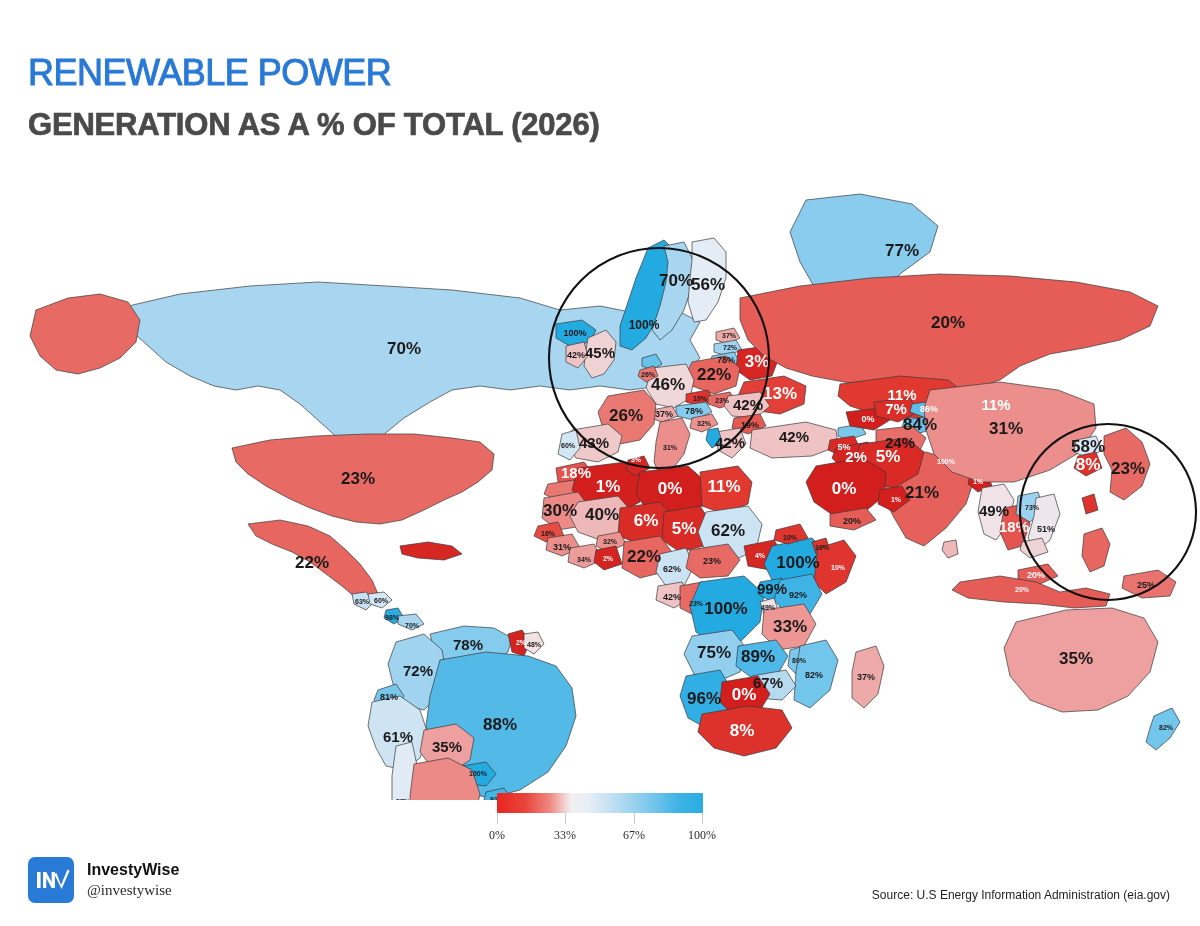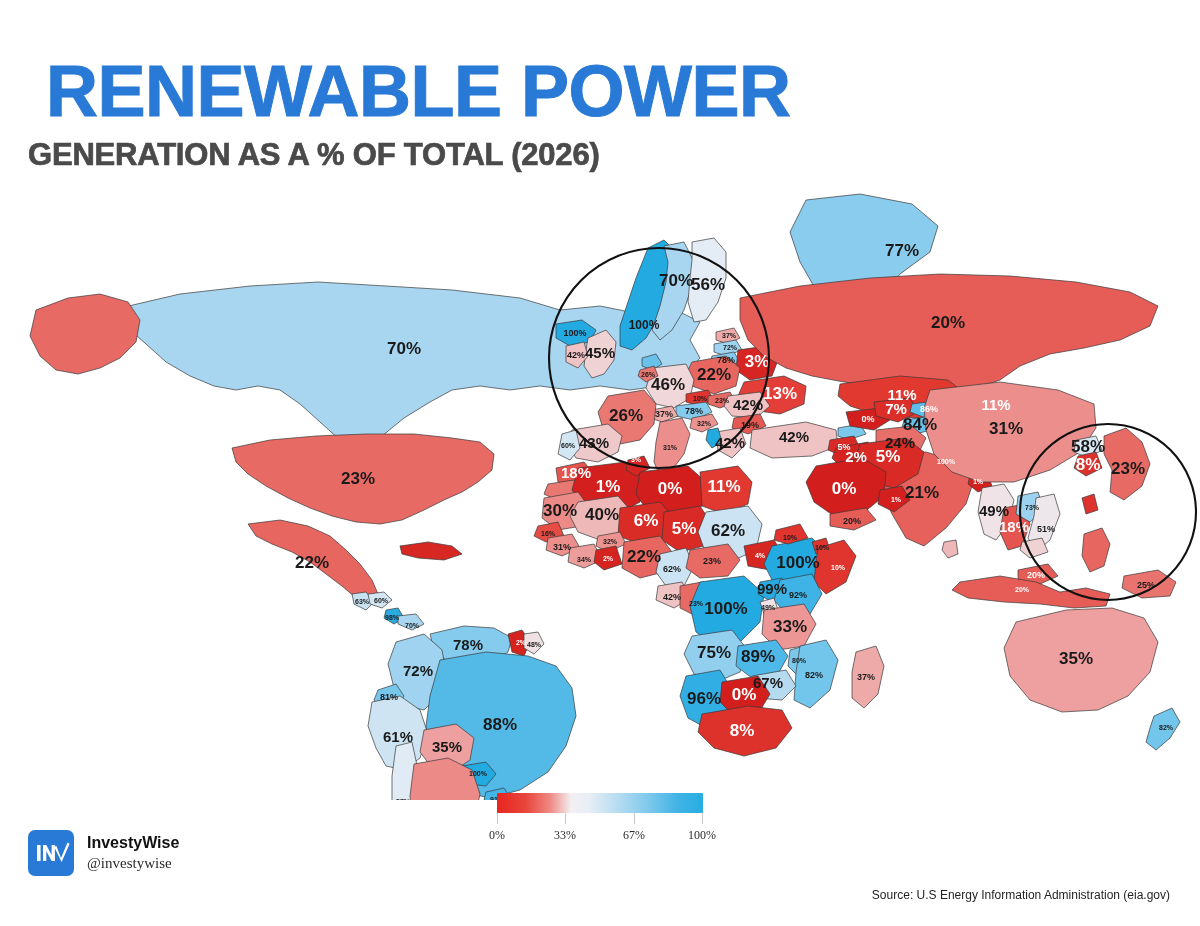--- a/index.html
+++ b/index.html
@@ -6,21 +6,21 @@
   body{
     width:1200px;height:926px;position:relative;overflow:hidden;
     font-family:"Liberation Sans","DejaVu Sans",sans-serif;
     background:#ffffff;
   }
   #stage{position:absolute;inset:0;width:1200px;height:926px;}
 
   
   .hdr{position:absolute;left:28px;top:44px;}
   .hdr h1{
-    margin:18px;font-size:72px;line-height:58px;font-weight:700;
+    margin:0;font-size:36px;line-height:58px;font-weight:400;
     letter-spacing:-0.5px;color:#2979d6;
     font-family:"Liberation Sans","DejaVu Sans",sans-serif;
     -webkit-text-stroke:1px #2979d6;
   }
   .hdr h2{
     margin:6px 0 0 0;font-size:31px;line-height:34px;font-weight:800;
     letter-spacing:-0.2px;color:#4a4a4a;
     -webkit-text-stroke:0.7px #4a4a4a;
   }
 
@@ -55,21 +55,21 @@
   .lgticks{position:relative;height:14px;width:206px;}
   .lgticks i{position:absolute;top:0;width:1px;height:11px;background:#c9c9c9;}
   .lglabels{position:relative;height:18px;width:230px;margin-left:-12px;margin-top:1px;}
   .lglabels span{
     position:absolute;top:0;font-size:12px;color:#2b2b2b;
     font-family:"Liberation Serif","DejaVu Serif",serif;font-weight:400;
     transform:translateX(-50%);white-space:nowrap;
   }
 
   
-  #brand{position:absolute;left:28px;top:830px;display:flex;align-items:center;gap:13px;}
+  #brand{position:absolute;left:28px;top:857px;display:flex;align-items:center;gap:13px;}
   .logo{
     width:46px;height:46px;border-radius:7px;background:#2979d6;
     position:relative;overflow:hidden;flex:0 0 auto;
   }
   .logo svg{position:absolute;left:0;top:0;}
   .bnames{display:flex;flex-direction:column;justify-content:center;}
   .bname{font-size:16px;font-weight:700;color:#111;line-height:20px;}
   .bhandle{font-size:15px;font-weight:400;color:#2b2b2b;line-height:20px;font-family:Liberation Serif, serif;}
   #source{
     position:absolute;right:30px;top:888px;font-size:12px;color:#1f1f1f;

